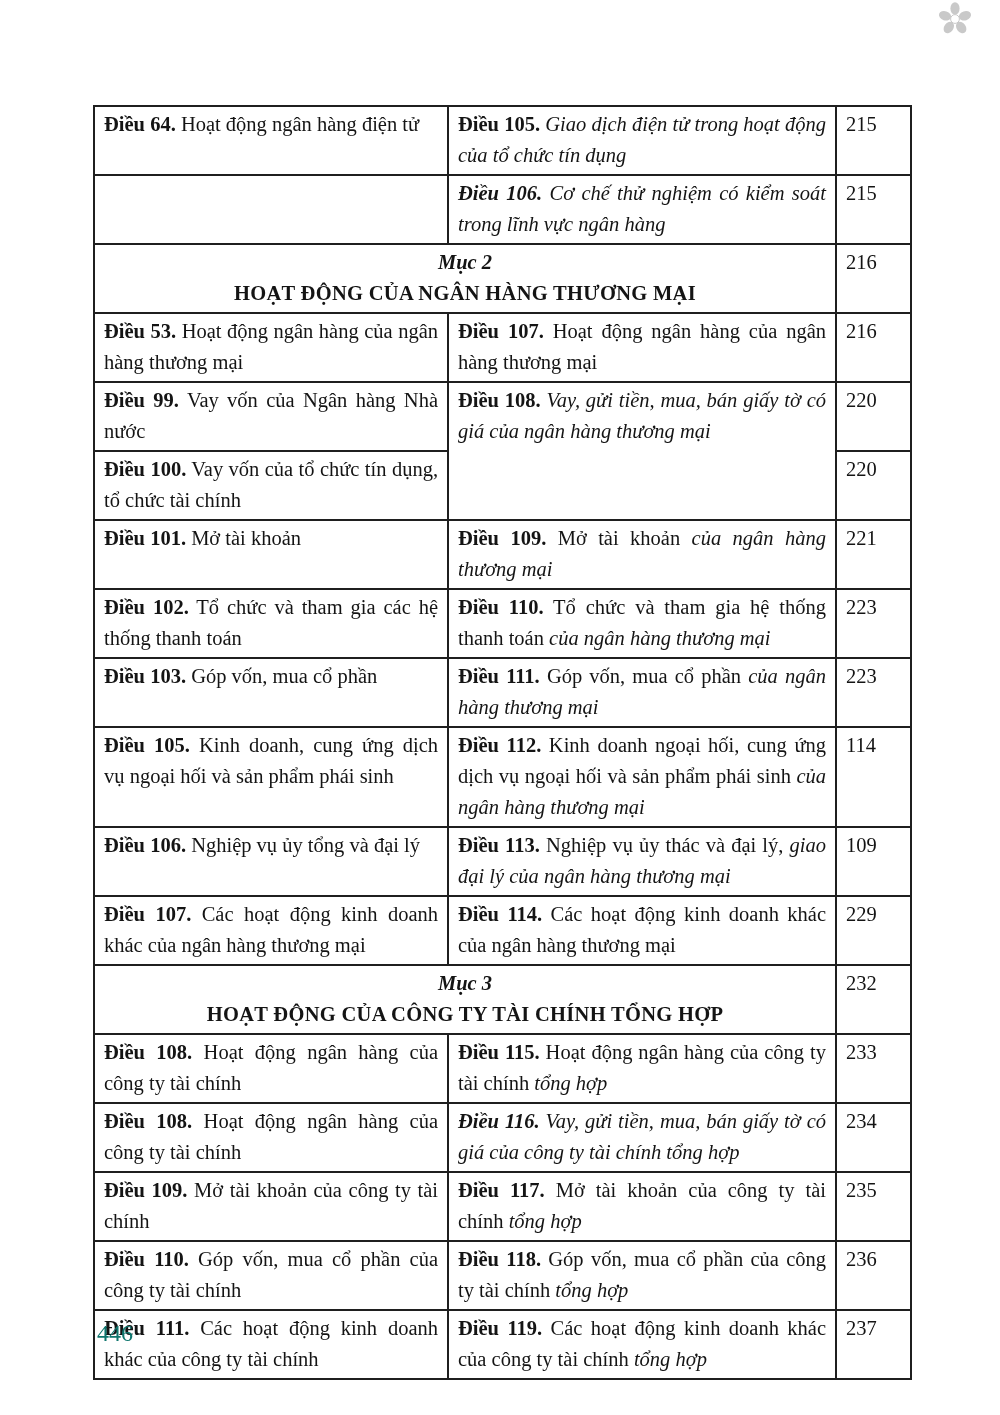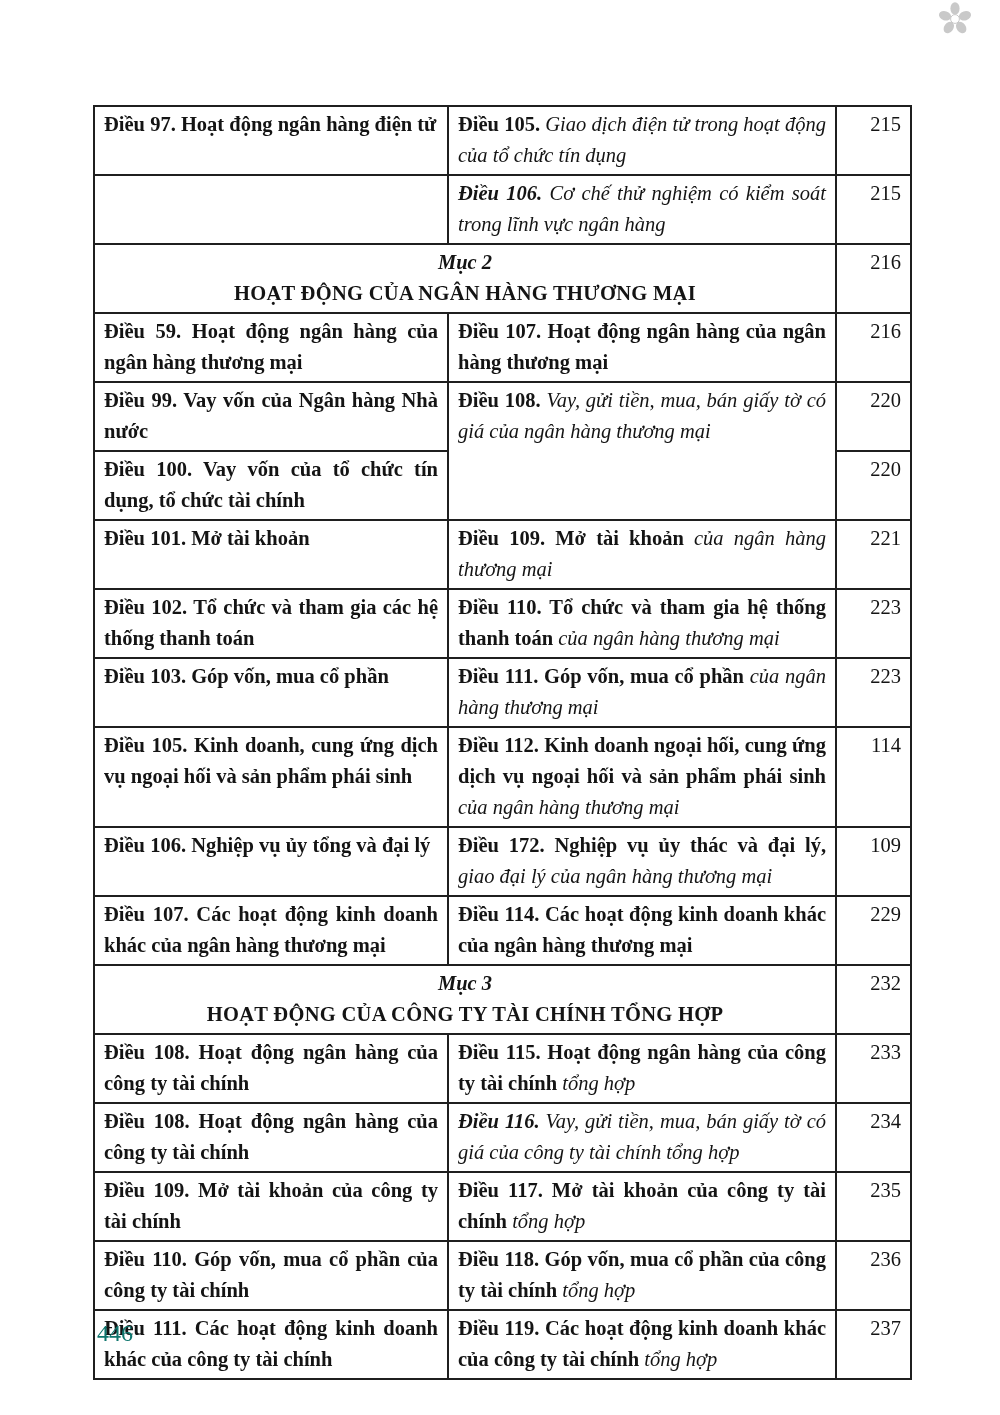--- a/index.html
+++ b/index.html
@@ -27,31 +27,30 @@
   }
   table.toc td{
     border:2px solid #1f1f1f;
     vertical-align:top;
     padding:2px 9px 3px 9px;
     overflow:hidden;
   }
   td.cell{ text-align:justify; }
   td.page-col{
     vertical-align:bottom;
-    text-align:right;
     padding:2px 10px 4px 2px;
     margin-left:32px;
   }
   td.section-cell{ text-align:center; padding:3px 8px 4px 8px; }
   .muc{ font-weight:bold; font-style:italic; }
   .section-title{ font-weight:bold; letter-spacing:0.3px; }
   .s-b{ font-weight:bold; }
   .s-i{ font-style:italic; }
   .s-bi{ font-weight:bold; font-style:italic; }
-  .s-n{ font-weight:bold; font-style:normal; }
+  .s-n{ font-weight:normal; font-style:normal; }
   .folio{
     position:absolute;
     left:97px;top:1320px;
     font-size:24px;
     color:#0f766e;
   }
 </style>
 </head>
 <body>
 
@@ -72,38 +71,38 @@
   </div>
 
   <table class="toc">
     <colgroup>
       <col style="width:354px">
       <col style="width:388px">
       <col style="width:75px">
     </colgroup>
     <tbody id="toc-body">
         <tr>
-          <td class="cell"><span class="s-b">Điều 97.</span><span class="s-n"> Hoạt động ngân hàng điện tử</span></td>
+          <td class="cell"><span class="s-b">Điều 64.</span><span class="s-n"> Hoạt động ngân hàng điện tử</span></td>
           <td class="cell"><span class="s-b">Điều 105.</span><span class="s-i"> Giao dịch điện tử trong hoạt động của tổ chức tín dụng</span></td>
           <td class="page-col">215</td>
         </tr>
         <tr>
           <td class="cell"></td>
           <td class="cell"><span class="s-bi">Điều 106.</span><span class="s-i"> Cơ chế thử nghiệm có kiểm soát trong lĩnh vực ngân hàng</span></td>
           <td class="page-col">215</td>
         </tr>
         <tr>
           <td colspan="2" class="section-cell">
             <div class="muc">Mục 2</div>
             <div class="section-title">HOẠT ĐỘNG CỦA NGÂN HÀNG THƯƠNG MẠI</div>
           </td>
           <td class="page-col">216</td>
         </tr>
         <tr>
-          <td class="cell"><span class="s-b">Điều 59.</span><span class="s-n"> Hoạt động ngân hàng của ngân hàng thương mại</span></td>
+          <td class="cell"><span class="s-b">Điều 53.</span><span class="s-n"> Hoạt động ngân hàng của ngân hàng thương mại</span></td>
           <td class="cell"><span class="s-b">Điều 107.</span><span class="s-n"> Hoạt động ngân hàng của ngân hàng thương mại</span></td>
           <td class="page-col">216</td>
         </tr>
         <tr>
           <td class="cell"><span class="s-b">Điều 99.</span><span class="s-n"> Vay vốn của Ngân hàng Nhà nước</span></td>
           <td class="cell" rowspan="2"><span class="s-b">Điều 108.</span><span class="s-i"> Vay, gửi tiền, mua, bán giấy tờ có giá của ngân hàng thương mại</span></td>
           <td class="page-col">220</td>
         </tr>
         <tr>
           <td class="cell"><span class="s-b">Điều 100.</span><span class="s-n"> Vay vốn của tổ chức tín dụng, tổ chức tài chính</span></td>
@@ -124,21 +123,21 @@
           <td class="cell"><span class="s-b">Điều 111.</span><span class="s-n"> Góp vốn, mua cổ phần </span><span class="s-i">của ngân hàng thương mại</span></td>
           <td class="page-col">223</td>
         </tr>
         <tr>
           <td class="cell"><span class="s-b">Điều 105.</span><span class="s-n"> Kinh doanh, cung ứng dịch vụ ngoại hối và sản phẩm phái sinh</span></td>
           <td class="cell"><span class="s-b">Điều 112.</span><span class="s-n"> Kinh doanh ngoại hối, cung ứng dịch vụ ngoại hối và sản phẩm phái sinh </span><span class="s-i">của ngân hàng thương mại</span></td>
           <td class="page-col">114</td>
         </tr>
         <tr>
           <td class="cell"><span class="s-b">Điều 106.</span><span class="s-n"> Nghiệp vụ ủy tổng và đại lý</span></td>
-          <td class="cell"><span class="s-b">Điều 172.</span><span class="s-n"> Nghiệp vụ ủy thác và đại lý, </span><span class="s-i">giao đại lý của ngân hàng thương mại</span></td>
+          <td class="cell"><span class="s-b">Điều 113.</span><span class="s-n"> Nghiệp vụ ủy thác và đại lý, </span><span class="s-i">giao đại lý của ngân hàng thương mại</span></td>
           <td class="page-col">109</td>
         </tr>
         <tr>
           <td class="cell"><span class="s-b">Điều 107.</span><span class="s-n"> Các hoạt động kinh doanh khác của ngân hàng thương mại</span></td>
           <td class="cell"><span class="s-b">Điều 114.</span><span class="s-n"> Các hoạt động kinh doanh khác của ngân hàng thương mại</span></td>
           <td class="page-col">229</td>
         </tr>
         <tr>
           <td colspan="2" class="section-cell">
             <div class="muc">Mục 3</div>

